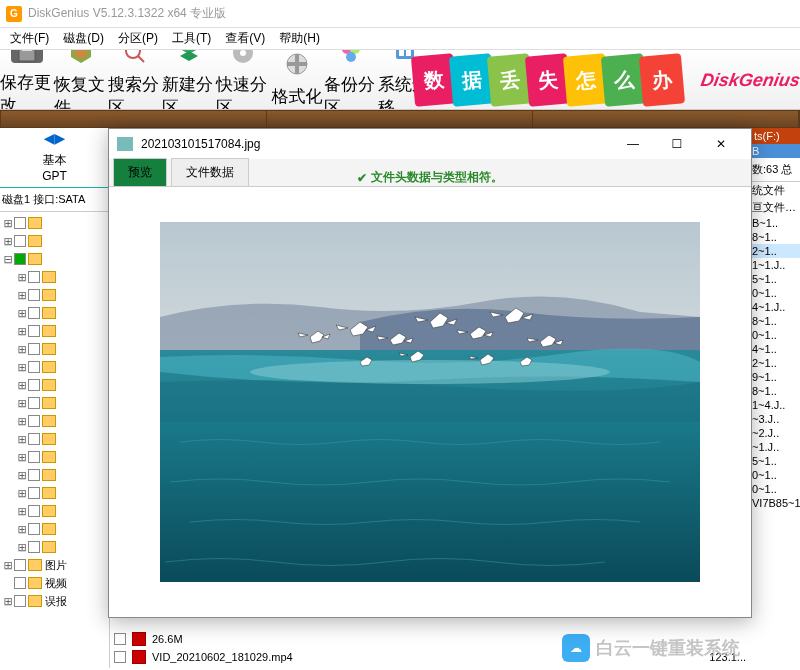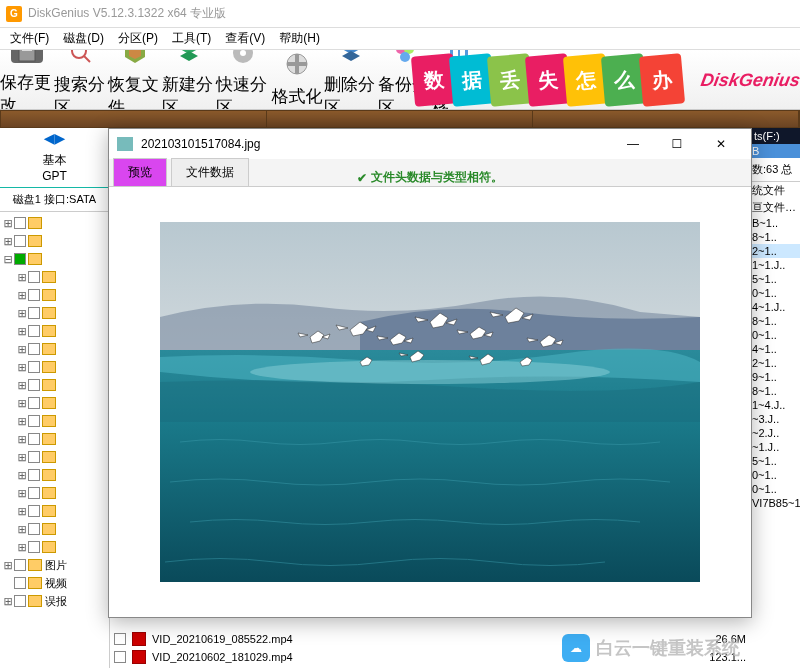--- a/index.html
+++ b/index.html
@@ -17,49 +17,49 @@
 .promo { position: absolute; right: 0; top: 0; height: 60px; display: flex; align-items: center; }
 .promo .card { width: 42px; height: 50px; margin: 0 -2px; transform: rotate(-5deg); display: flex; align-items: center; justify-content: center; color: #fff; font-size: 20px; font-weight: bold; border-radius: 4px; }
 .promo .brand { margin-left: 20px; color: #e91e63; font-style: italic; font-weight: bold; font-size: 18px; transform: skewX(-10deg); }
 
 .diskbar { height: 18px; background: linear-gradient(#8b5a2b, #6b4423); border: 1px solid #5a3a1a; display: flex; }
 .diskseg { flex: 1; border-right: 1px solid #5a3a1a; }
 
 .sidepanel { position: absolute; left: 0; top: 128px; width: 110px; height: 540px; border-right: 1px solid #ccc; background: #fff; }
 .navarrows { text-align: center; padding: 2px; color: #06c; font-size: 14px; }
 .disklabel { text-align: center; padding: 4px; border-bottom: 1px solid #14b8a6; }
-.statusline { padding: 4px 2px; font-size: 11px; border-bottom: 1px solid #ccc; white-space: nowrap; overflow: hidden; text-align: center; }
+.statusline { padding: 4px 2px; font-size: 11px; border-bottom: 1px solid #ccc; white-space: nowrap; overflow: hidden; }
 .tree { padding: 2px; overflow: hidden; }
 .treeitem { display: flex; align-items: center; height: 18px; font-size: 11px; white-space: nowrap; }
 .treeitem .exp { width: 12px; text-align: center; color: #666; }
 .treeitem .chk { width: 12px; height: 12px; border: 1px solid #888; margin-right: 2px; }
 .treeitem .chk.green { background: #0a0; }
 .treeitem .fico { width: 14px; height: 12px; background: #fc6; margin-right: 3px; border: 1px solid #c90; }
 
 .rightpanel { position: absolute; right: 0; top: 128px; width: 50px; height: 540px; background: #fff; font-size: 11px; overflow: hidden; }
-.rightpanel .hdr { background: #0f172a; color: #fff; padding: 2px 4px; font-size: 11px; }
+.rightpanel .hdr { background: #c2410c; color: #fff; padding: 2px 4px; font-size: 11px; }
 .rightpanel .row { padding: 1px 2px; white-space: nowrap; overflow: hidden; }
 .rightpanel .row.sel { background: #cce8ff; }
 
 .filelist { position: absolute; left: 110px; bottom: 0; right: 50px; height: 40px; background: #fff; }
 .frow { display: flex; align-items: center; height: 18px; padding: 0 4px; font-size: 11px; gap: 6px; }
 .frow .vico { width: 14px; height: 14px; background: #c00; border: 1px solid #900; }
 
 .watermark { position: absolute; right: 60px; bottom: 8px; display: flex; align-items: center; gap: 6px; opacity: 0.85; }
 .watermark .wlogo { width: 28px; height: 28px; background: #1da1f2; border-radius: 6px; display: flex; align-items: center; justify-content: center; color: #fff; }
 .watermark .wtxt { color: #bbb; font-size: 18px; font-weight: bold; }
 
 
 .dialog { position: absolute; left: 108px; top: 128px; width: 644px; height: 490px; background: #fff; border: 1px solid #888; box-shadow: 0 4px 20px rgba(0,0,0,0.3); display: flex; flex-direction: column; }
 .dlg-title { height: 30px; display: flex; align-items: center; padding: 0 8px; }
 .dlg-title .fico2 { width: 16px; height: 14px; background: #7bb; margin-right: 8px; }
 .dlg-title .spacer { flex: 1; }
 .dlg-title .wbtn { width: 44px; height: 28px; display: flex; align-items: center; justify-content: center; cursor: pointer; }
 .dlg-tabs { height: 28px; display: flex; align-items: flex-end; background: #f4f4f4; border-bottom: 1px solid #ccc; position: relative; }
-.dlg-tab { padding: 5px 14px; border: 1px solid #ccc; border-bottom: none; background: #d946ef; margin-left: 4px; font-size: 12px; cursor: pointer; }
+.dlg-tab { padding: 5px 14px; border: 1px solid #ccc; border-bottom: none; background: #15803d; margin-left: 4px; font-size: 12px; cursor: pointer; }
 .dlg-tab.inactive { background: #eee; }
 .dlg-status { position: absolute; left: 50%; transform: translateX(-50%); color: #2a8a2a; font-weight: bold; display: flex; align-items: center; gap: 4px; font-size: 12px; }
 .dlg-body { flex: 1; background: #fff; display: flex; align-items: center; justify-content: center; padding: 20px; }
 .preview-img { width: 540px; height: 360px; position: relative; overflow: hidden; }
 </style>
 </head>
 <body>
 
 <div class="titlebar">
   <div class="logo">G</div>
@@ -81,34 +81,34 @@
         <svg width="20" height="20">
           <rect x="2" y="2" width="16" height="16" fill="#999" stroke="#555"></rect>
           <rect x="5" y="3" width="10" height="5" fill="#ddd"></rect>
         </svg>
       </div>
       <span>保存更改</span>
     </div>
   <div class="tbtn">
       <div class="ticon">
         <svg width="24" height="24">
+          <polygon points="12,2 22,8 22,16 12,22 2,16 2,8" fill="#8a4"></polygon>
+          <polygon points="12,6 18,9 18,15 12,18 6,15 6,9" fill="#c84"></polygon>
+        </svg>
+      </div>
+      <span>恢复文件</span>
+    </div>
+  <div class="tbtn">
+      <div class="ticon">
+        <svg width="24" height="24">
           <circle cx="10" cy="10" r="7" fill="none" stroke="#c55" stroke-width="2"></circle>
           <line x1="15" y1="15" x2="21" y2="21" stroke="#c55" stroke-width="2"></line>
         </svg>
       </div>
       <span>搜索分区</span>
-    </div>
-  <div class="tbtn">
-      <div class="ticon">
-        <svg width="24" height="24">
-          <polygon points="12,2 22,8 22,16 12,22 2,16 2,8" fill="#8a4"></polygon>
-          <polygon points="12,6 18,9 18,15 12,18 6,15 6,9" fill="#c84"></polygon>
-        </svg>
-      </div>
-      <span>恢复文件</span>
     </div>
   <div class="tbtn">
       <div class="ticon">
         <svg width="24" height="24">
           <polygon points="12,3 21,8 12,13 3,8" fill="#3a6"></polygon>
           <polygon points="12,10 21,15 12,20 3,15" fill="#295"></polygon>
         </svg>
       </div>
       <span>新建分区</span>
     </div>
@@ -123,29 +123,20 @@
     </div>
   <div class="tbtn">
       <div class="ticon">
         <svg width="24" height="24">
           <circle cx="12" cy="12" r="10" fill="#ddd" stroke="#999"></circle>
           <rect x="10" y="2" width="4" height="20" fill="#999"></rect>
           <rect x="2" y="10" width="20" height="4" fill="#999"></rect>
         </svg>
       </div>
       <span>格式化</span>
-    </div>
-  <div class="tbtn">
-      <div class="ticon">
-        <svg width="24" height="24">
-          <polygon points="12,3 21,8 12,13 3,8" fill="#48c"></polygon>
-          <polygon points="12,10 21,15 12,20 3,15" fill="#369"></polygon>
-        </svg>
-      </div>
-      <span>删除分区</span>
     </div>
   <div class="tbtn">
       <div class="ticon">
         <svg width="24" height="24">
           <circle cx="8" cy="8" r="5" fill="#e6a"></circle>
           <circle cx="16" cy="8" r="5" fill="#ae6"></circle>
           <circle cx="12" cy="16" r="5" fill="#6ae"></circle>
         </svg>
       </div>
       <span>备份分区</span>
@@ -330,21 +321,20 @@
       <div class="row">0~1..</div>
       <div class="row">0~1..</div>
       <div class="row">VI7B85~1..</div>
     </div>
 </div>
 
 <div class="filelist">
   <div class="frow">
     <span class="chk" style="width:12px;height:12px;border:1px solid #888;display:inline-block"></span>
     <span class="vico"></span>
-    <span style="flex:1">VID_20210619_085522.mp4</span>
     <span>26.6M</span>
   </div>
   <div class="frow">
     <span class="chk" style="width:12px;height:12px;border:1px solid #888;display:inline-block"></span>
     <span class="vico"></span>
     <span style="flex:1">VID_20210602_181029.mp4</span>
     <span>123.1...</span>
   </div>
 </div>
 

